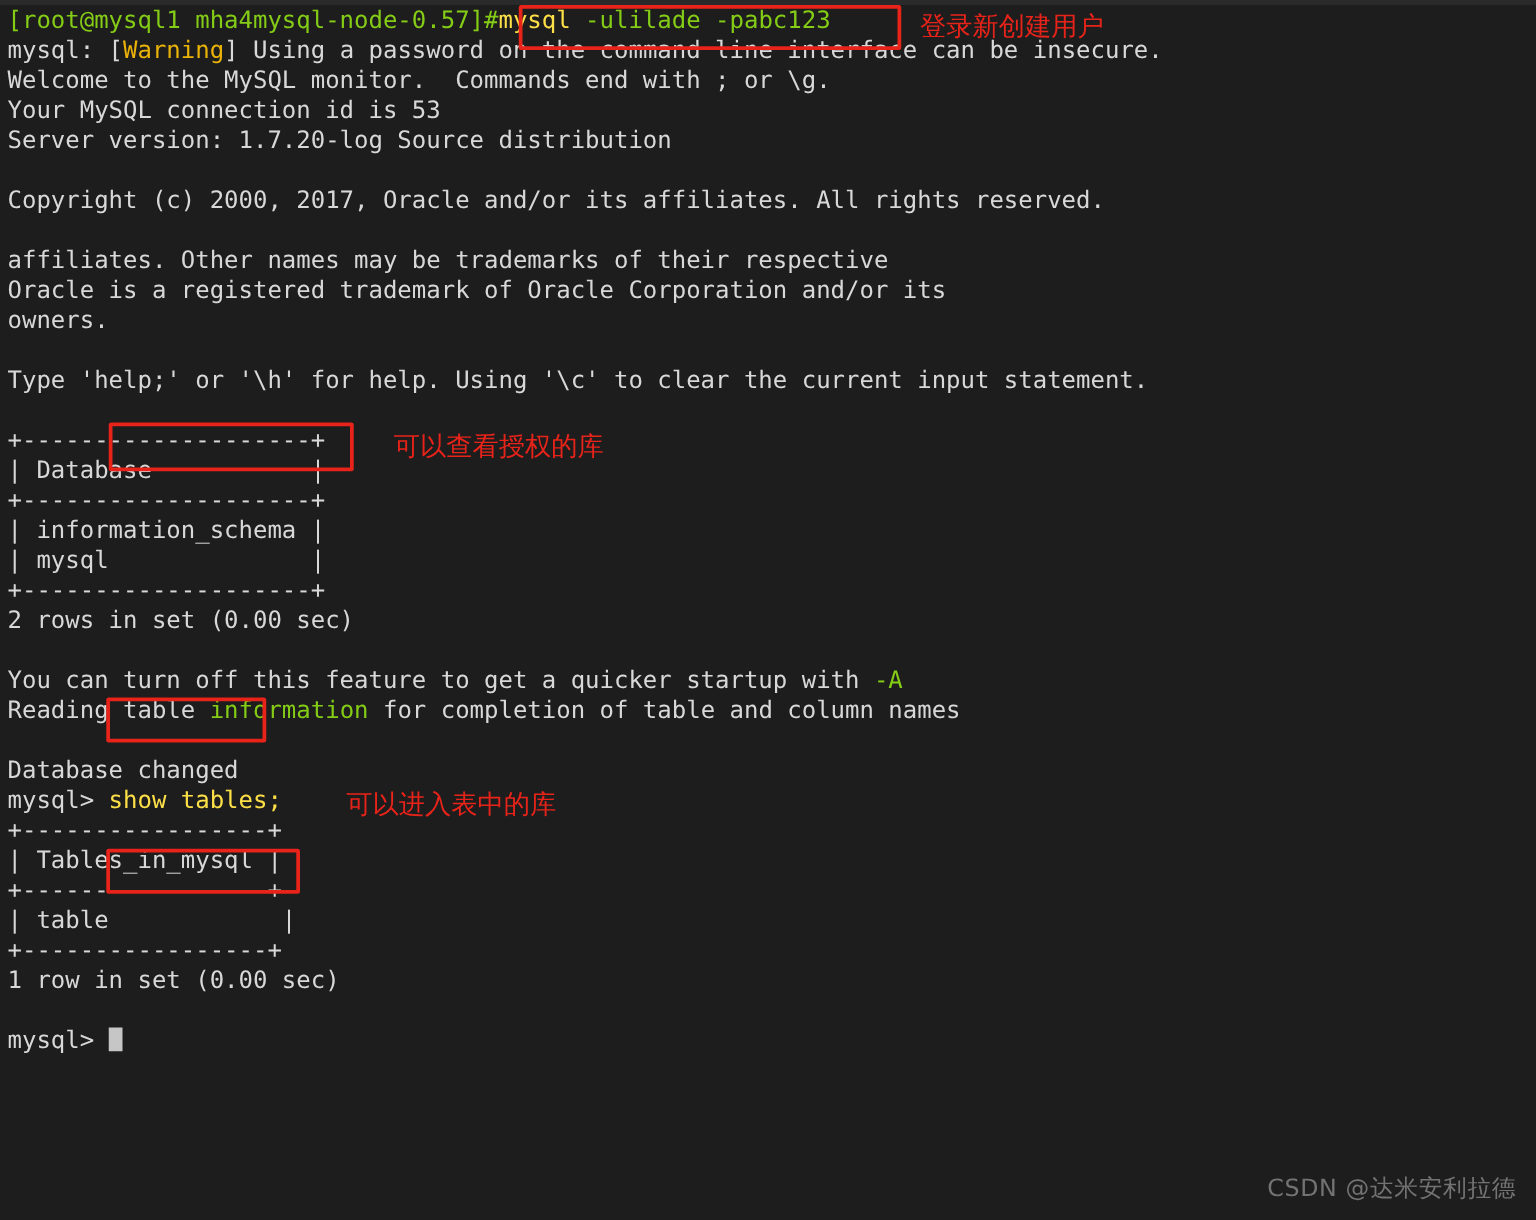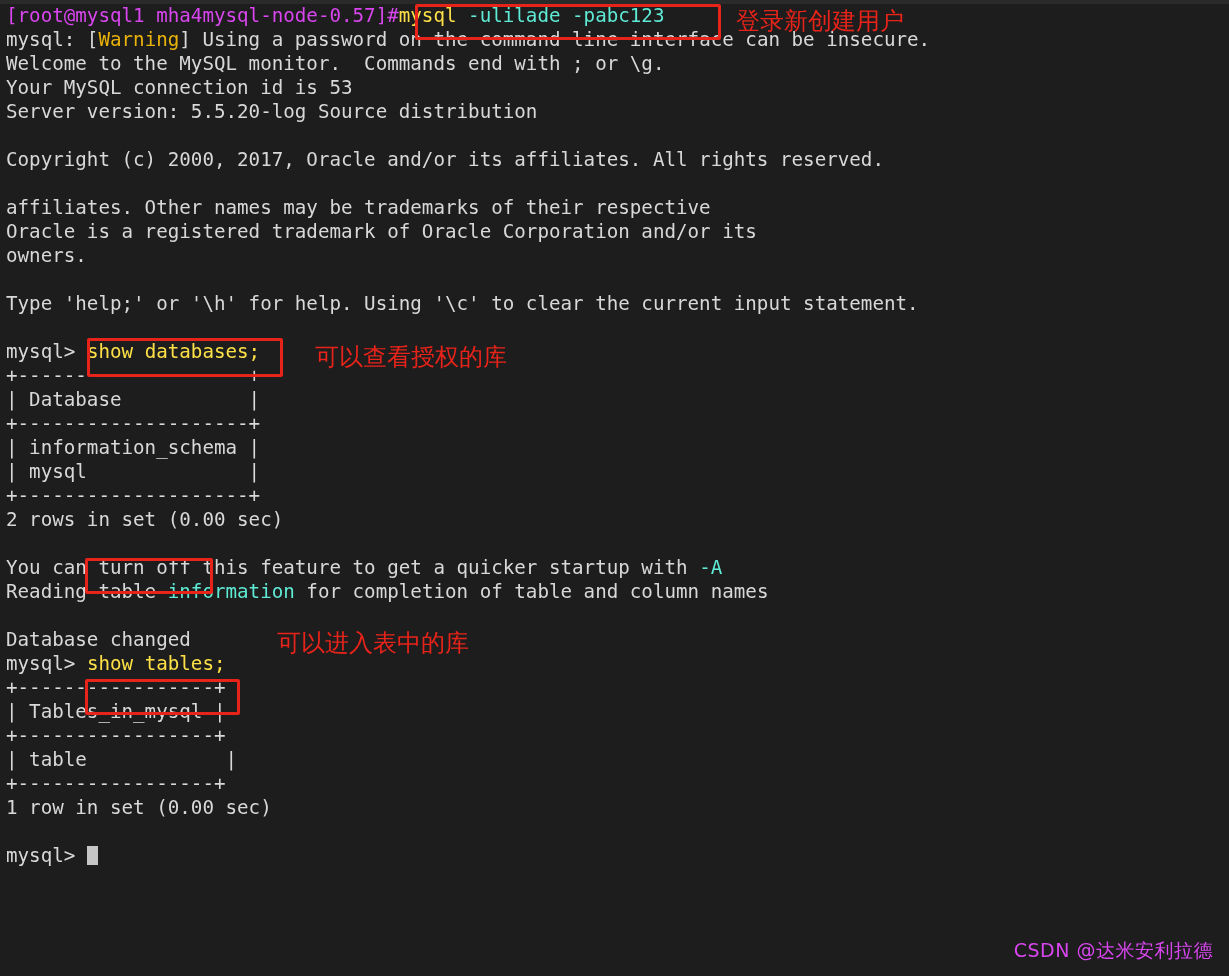--- a/index.html
+++ b/index.html
@@ -30,22 +30,22 @@
   .line {
     height: 24px;
     line-height: 24px;
     font-size: 19.2px;
     letter-spacing: 0px;
     color: #d8d8d8;
     white-space: pre;
     font-family: "DejaVu Sans Mono", "Liberation Mono", monospace;
   }
   .blank { height: 24px; }
-  .c-white  { color: #d946ef; }
-  .c-cyan   { color: #5eead4; }
+  .c-white  { color: #84cc16; }
+  .c-cyan   { color: #84cc16; }
   .c-yellow { color: #eab308; }
   .c-box    { color: #fde047; }
 
   .cursor {
     display: inline-block;
     width: 11px;
     height: 19px;
     background: #c6c6c6;
     vertical-align: -3px;
   }
@@ -56,60 +56,59 @@
     border: 3px solid #e8231a;
     border-radius: 2px;
     box-sizing: border-box;
     pointer-events: none;
   }
   
   .annot {
     position: absolute;
     color: #e8231a;
     font-family: "DejaVu Sans", "Liberation Sans", sans-serif;
-    font-size: 24px;
+    font-size: 21px;
     line-height: 24px;
     white-space: nowrap;
     font-weight: 400;
   }
   .watermark {
     position: absolute;
     right: 16px;
     bottom: 12px;
-    color: #d946ef;
+    color: #737373;
     font-family: "DejaVu Sans", "Liberation Sans", sans-serif;
     font-size: 19px;
     letter-spacing: 0.5px;
     margin-top: 17px;
   }
 </style>
 </head>
 <body>
 
 <div id="terminal">
   <div class="topstrip"></div>
 
   <div class="line"><span class="c-white">[root@mysql1 mha4mysql-node-0.57]#</span><span class="c-box">mysql</span><span class="c-cyan"> -ulilade -pabc123</span></div>
 
   <div class="line"><span>mysql: [</span><span class="c-yellow">Warning</span><span>] Using a password on the command line interface can be insecure.</span></div>
 
   <div class="line">Welcome to the MySQL monitor.  Commands end with ; or \g.</div>
   <div class="line">Your MySQL connection id is 53</div>
-  <div class="line">Server version: 5.5.20-log Source distribution</div>
+  <div class="line">Server version: 1.7.20-log Source distribution</div>
   <div class="blank"></div>
   <div class="line">Copyright (c) 2000, 2017, Oracle and/or its affiliates. All rights reserved.</div>
   <div class="blank"></div>
   <div class="line">affiliates. Other names may be trademarks of their respective</div>
   <div class="line">Oracle is a registered trademark of Oracle Corporation and/or its</div>
   <div class="line">owners.</div>
   <div class="blank"></div>
   <div class="line">Type 'help;' or '\h' for help. Using '\c' to clear the current input statement.</div>
   <div class="blank"></div>
 
-  <div class="line"><span>mysql&gt; </span><span class="c-box">show databases;</span></div>
 
   <div class="line">+--------------------+</div>
   <div class="line">| Database           |</div>
   <div class="line">+--------------------+</div>
   <div class="line">| information_schema |</div>
   <div class="line">| mysql              |</div>
   <div class="line">+--------------------+</div>
   <div class="line">2 rows in set (0.00 sec)</div>
   <div class="blank"></div>
 

